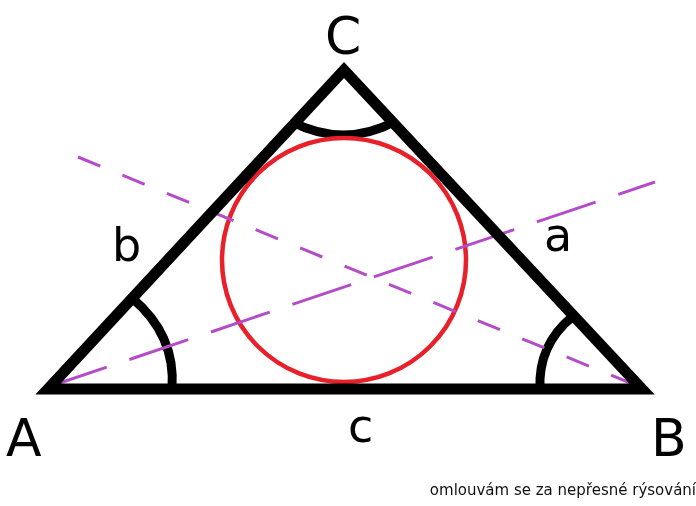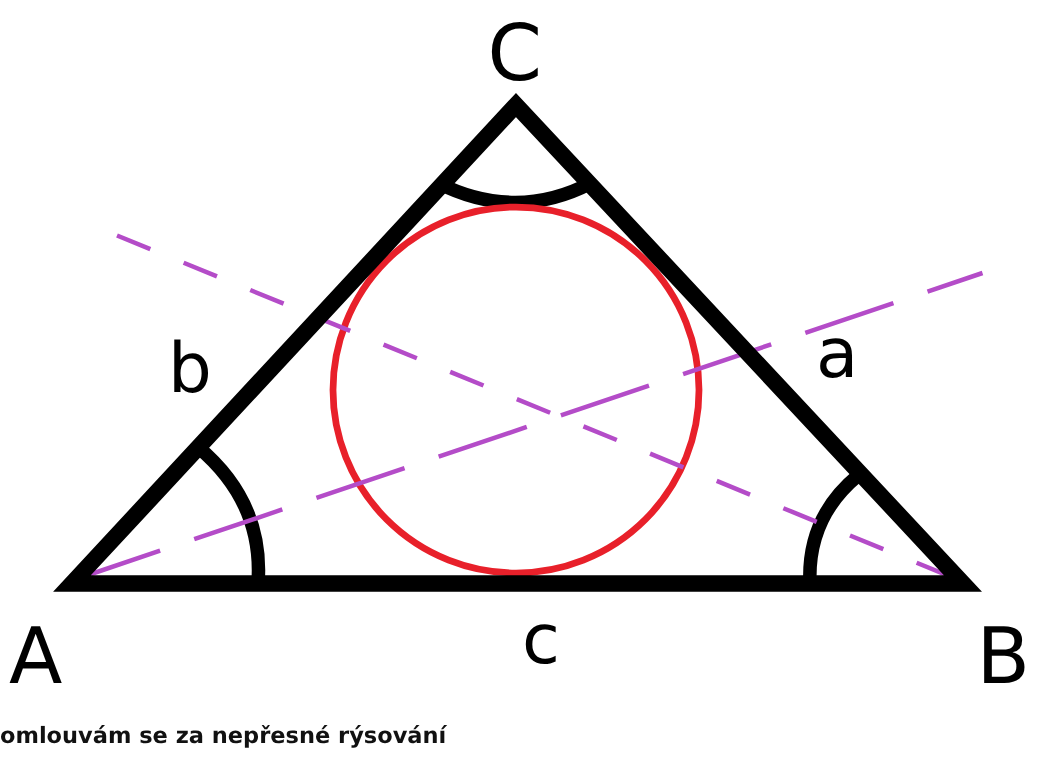--- a/index.html
+++ b/index.html
@@ -1,21 +1,21 @@
 <!DOCTYPE html>
 <html><head>
 <meta charset="utf-8">
 <style>
   html, body { margin:0; padding:0; background:#ffffff; }
   body { width:696px; height:506px; position:relative; overflow:hidden; font-family:"DejaVu Sans", sans-serif; }
   #stage { position:absolute; left:0; top:0; width:696px; height:506px; }
   .lbl { position:absolute; color:#000; font-family:"DejaVu Sans", sans-serif; line-height:1; }
   .vertex { font-size:52px; font-weight:400; }
   .side { font-size:46px; }
-  .caption { position:absolute; left:0; width:696px; top:481px; text-align:left; font-size:15px; color:#111;font-weight:bold; }
+  .caption { position:absolute; left:0; width:696px; top:481px; text-align:right; font-size:15px; color:#111; }
 </style>
 </head>
 <body>
 
 <div id="stage">
   <svg width="696" height="506" viewBox="0 0 696 506">
 
     <path d="M292,122 Q344,148 394,122" fill="none" stroke="#000" stroke-width="9"></path>
     <path d="M132,298 Q176,335 172,389" fill="none" stroke="#000" stroke-width="9"></path>
     <path d="M572,317 Q538,345 540,389" fill="none" stroke="#000" stroke-width="9"></path>

